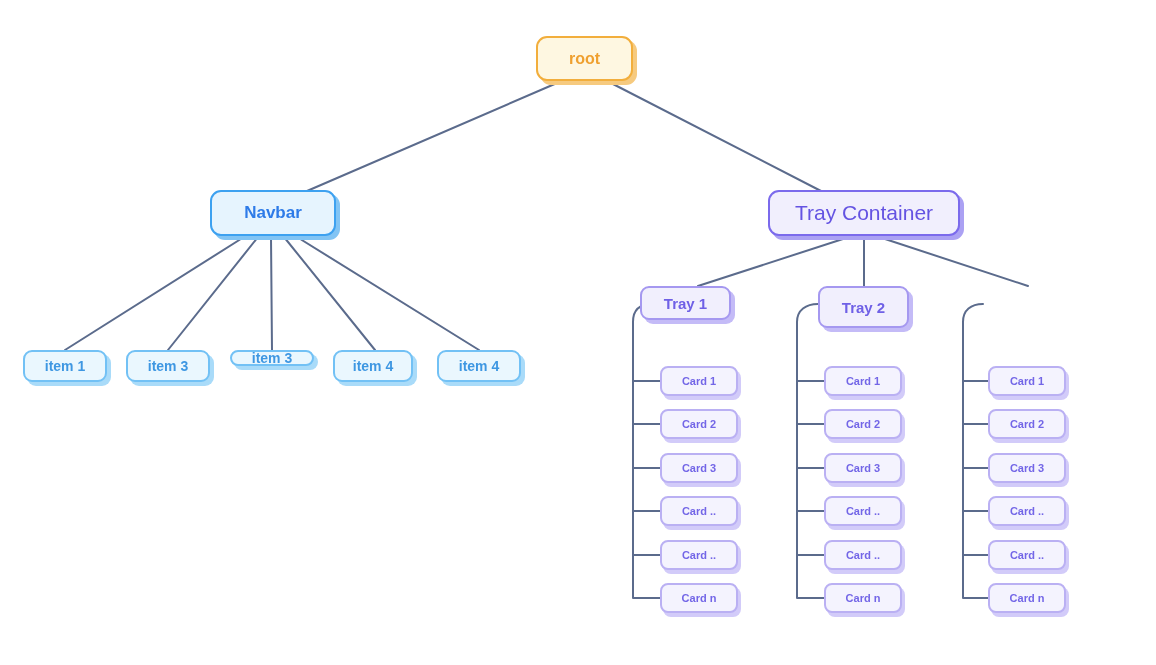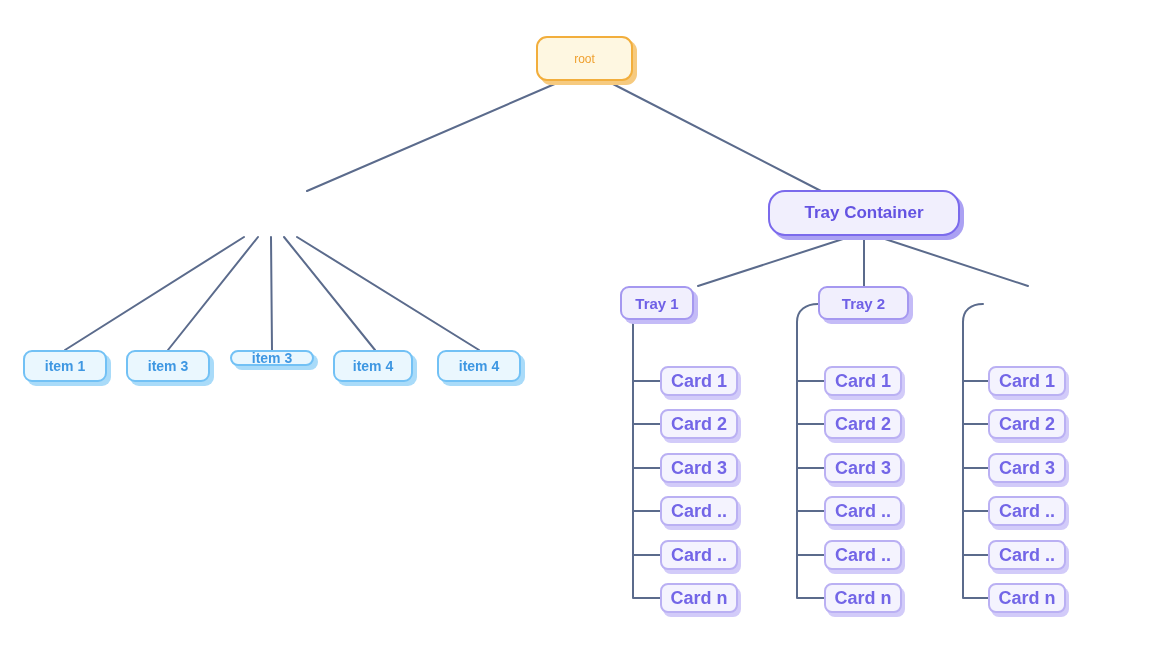--- a/index.html
+++ b/index.html
@@ -10,41 +10,41 @@
     overflow:hidden;
   }
   svg.edges{position:absolute;left:0;top:0;width:1156px;height:665px;pointer-events:none;}
   .edge{stroke:var(--edge,#5B6B8C);stroke-width:2;fill:none;stroke-linecap:round;}
   .node{
     position:absolute;display:flex;align-items:center;justify-content:center;
     border:2px solid;border-radius:9px;box-sizing:border-box;white-space:nowrap;
   }
   .n-root{
     background:var(--root-bg);border-color:var(--root-border);color:var(--root-text);
-    box-shadow:4px 4px 0 var(--root-shadow);font-size:12px;font-weight:400;border-radius:11px;
+    box-shadow:4px 4px 0 var(--root-shadow);font-size:16px;font-weight:700;border-radius:11px;
   }
   .n-navbar{
     background:var(--navbar-bg);border-color:var(--navbar-border);color:var(--navbar-text);
     box-shadow:4px 4px 0 var(--navbar-shadow);font-size:17px;font-weight:700;border-radius:11px;
   }
   .n-tc{
     background:var(--tc-bg);border-color:var(--tc-border);color:var(--tc-text);
-    box-shadow:4px 4px 0 var(--tc-shadow);font-size:17px;font-weight:700;border-radius:17px;
+    box-shadow:4px 4px 0 var(--tc-shadow);font-size:21px;font-weight:400;border-radius:11px;
   }
   .n-item{
     background:var(--item-bg);border-color:var(--item-border);color:var(--item-text);
     box-shadow:4px 4px 0 var(--item-shadow);font-size:14px;font-weight:700;
   }
   .n-tray{
     background:var(--tray-bg);border-color:var(--tray-border);color:var(--tray-text);
     box-shadow:4px 4px 0 var(--tray-shadow);font-size:15px;font-weight:700;
   }
   .n-card{
     background:var(--card-bg);border-color:var(--card-border);color:var(--card-text);
-    box-shadow:3px 4px 0 var(--card-shadow);font-size:18px;font-weight:600;border-radius:8px;
+    box-shadow:3px 4px 0 var(--card-shadow);font-size:11px;font-weight:600;border-radius:8px;
   }
 </style>
 </head>
 <body>
 
 <div class="canvas">
 
   <svg class="edges" viewBox="0 0 1156 665">
     <path class="edge" d="M557 83 L307 191"></path>
     <path class="edge" d="M611 83 L821 191"></path>
@@ -59,30 +59,31 @@
     <path class="edge" d="M864 238 L864 286"></path>
     <path class="edge" d="M882 238 L1028 286"></path>
 
     <path class="edge" d="M652 304 C640 304 633 310 633 322 V598 M633 381 H660 M633 424 H660 M633 468 H660 M633 511 H660 M633 555 H660 M633 598 H660"></path>
     <path class="edge" d="M818 304 C806 304 797 310 797 322 V598 M797 381 H824 M797 424 H824 M797 468 H824 M797 511 H824 M797 555 H824 M797 598 H824"></path>
     <path class="edge" d="M983 304 C971 304 963 310 963 322 V598 M963 381 H988 M963 424 H988 M963 468 H988 M963 511 H988 M963 555 H988 M963 598 H988"></path>
   </svg>
 
   <div class="node n-root" style="left:536px;top:36px;width:97px;height:45px">root</div>
 
+  <div class="node n-navbar" style="left:210px;top:190px;width:126px;height:46px">Navbar</div>
   <div class="node n-tc" style="left:768px;top:190px;width:192px;height:46px">Tray Container</div>
 
   <div class="node n-item" style="left:23px;top:350px;width:84px;height:32px">item 1</div>
   <div class="node n-item" style="left:126px;top:350px;width:84px;height:32px">item 3</div>
   <div class="node n-item" style="left:230px;top:350px;width:84px;height:16px">item 3</div>
   <div class="node n-item" style="left:333px;top:350px;width:80px;height:32px">item 4</div>
   <div class="node n-item" style="left:437px;top:350px;width:84px;height:32px">item 4</div>
 
-  <div class="node n-tray" style="left:620px;top:286px;width:74px;height:34px">Tray 1</div>
-  <div class="node n-tray" style="left:818px;top:286px;width:91px;height:34px">Tray 2</div>
+  <div class="node n-tray" style="left:640px;top:286px;width:91px;height:34px">Tray 1</div>
+  <div class="node n-tray" style="left:818px;top:286px;width:91px;height:42px">Tray 2</div>
 
   <div class="node n-card" style="left:660px;top:366px;width:78px;height:30px">Card 1</div>
   <div class="node n-card" style="left:660px;top:409px;width:78px;height:30px">Card 2</div>
   <div class="node n-card" style="left:660px;top:453px;width:78px;height:30px">Card 3</div>
   <div class="node n-card" style="left:660px;top:496px;width:78px;height:30px">Card ..</div>
   <div class="node n-card" style="left:660px;top:540px;width:78px;height:30px">Card ..</div>
   <div class="node n-card" style="left:660px;top:583px;width:78px;height:30px">Card n</div>
 
   <div class="node n-card" style="left:824px;top:366px;width:78px;height:30px">Card 1</div>
   <div class="node n-card" style="left:824px;top:409px;width:78px;height:30px">Card 2</div>

